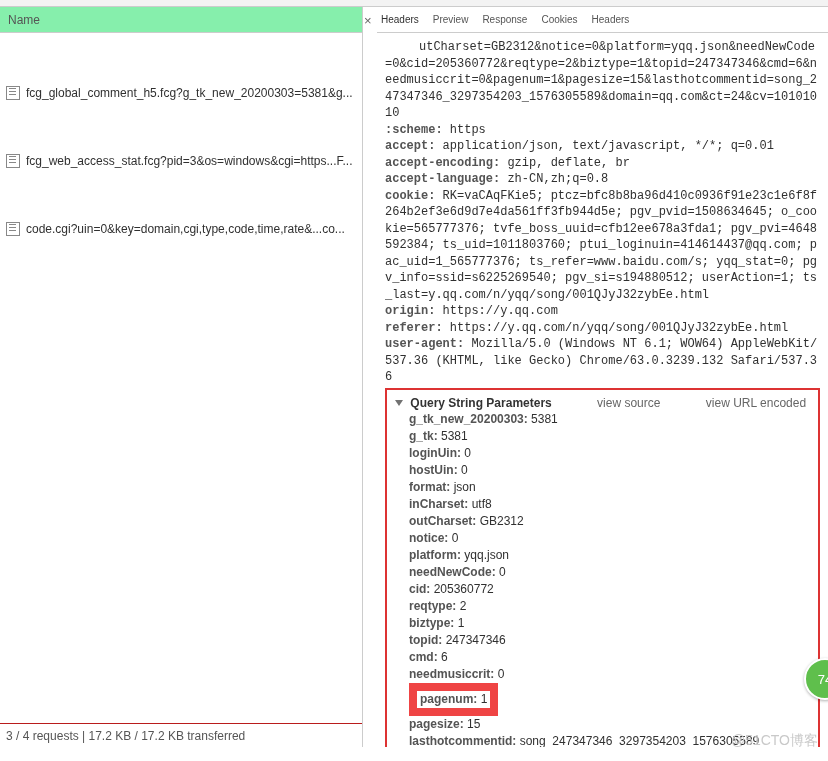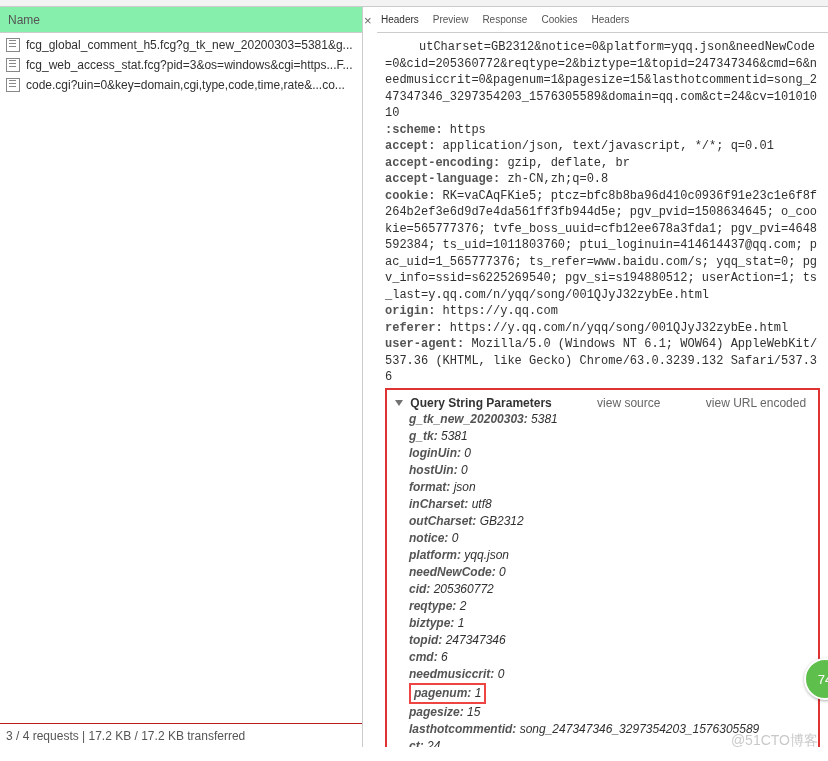--- a/index.html
+++ b/index.html
@@ -18,21 +18,21 @@
   .left-pane { width:363px; border-right:1px solid #ccc; display:flex; flex-direction:column; }
   .name-header {
     height:26px; line-height:26px; padding-left:8px;
     border-bottom:1px solid #ccc; font-size:12px; color:#555;
     background:#86efac;
   }
   .request-list { flex:1; padding-top:2px; }
   .req-row {
     display:flex; align-items:center; height:20px; padding:0 6px;
     font-size:12px; color:#303030; white-space:nowrap; overflow:hidden;
-    text-overflow:ellipsis; cursor:pointer;
+    text-overflow:ellipsis; cursor:pointer;margin-top:48px;
   }
   .req-row .icon {
     width:14px; height:14px; margin-right:6px; flex-shrink:0;
     border:1px solid #888; background:#fff; position:relative;
   }
   .req-row .icon::before {
     content:""; position:absolute; left:2px; top:1px;
     width:7px; height:1px; background:#888; box-shadow:0 3px 0 #888, 0 6px 0 #888;
   }
   .left-status {
@@ -62,24 +62,24 @@
   .section-title .tri { display:inline-block; width:0;height:0;
     border-left:4px solid transparent;border-right:4px solid transparent;
     border-top:6px solid #727272; margin-right:4px; vertical-align:middle; }
   .section-title .link { font-weight:normal; color:#666; margin-left:42px; cursor:pointer; }
   .qsp-block {
     border:2px solid #d33; padding:5px 8px 8px 8px; margin-top:2px;
     font-family:"Segoe UI",Arial,sans-serif; font-size:12px;
   }
   .qsp-block .section-title { margin-top:0; }
   .param-line { font-family:"Segoe UI",Arial,sans-serif; font-size:12px;
-    margin-left:14px; line-height:17px;font-style:italic; }
+    margin-left:14px; line-height:17px; }
   .param-line .pk { font-weight:bold; color:#545454; }
   .param-line .pv { color:#303030; }
-  .highlight-box { border:2px solid #ef4444; display:inline-block; padding:0 3px; }
+  .highlight-box { border:8px solid #ef4444; display:inline-block; padding:0 3px; }
   .watermark {
     position:absolute; right:10px; bottom:11px; color:#c9c9c9;
     font-size:14px; font-family:Liberation Sans, sans-serif; pointer-events:none;
   }
   .float-badge {
     position:absolute; right:-18px; top:658px; width:42px; height:42px;
     border-radius:50%; background:#5fbf4c; border:2px solid #fff;
     color:#fff; font-size:13px; display:flex; align-items:center;
     justify-content:center; box-shadow:0 1px 3px rgba(0,0,0,0.3);
   }

